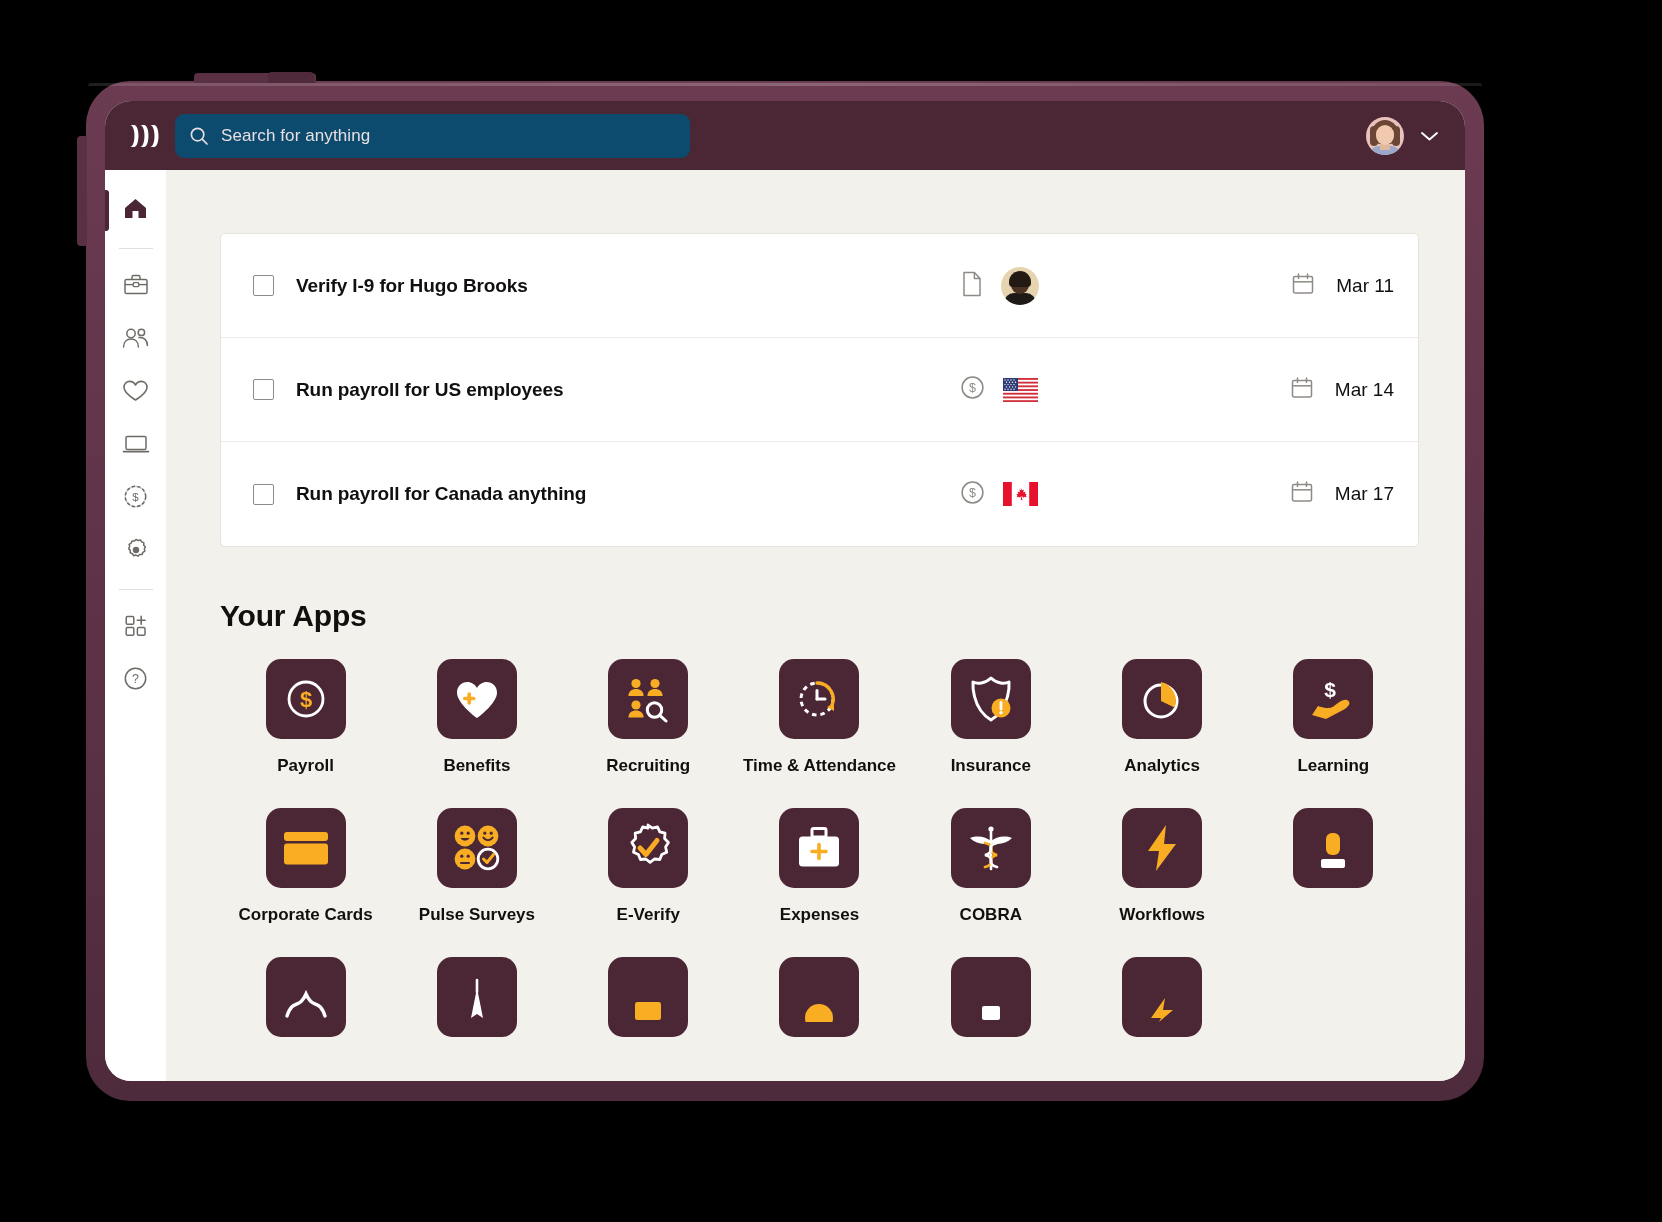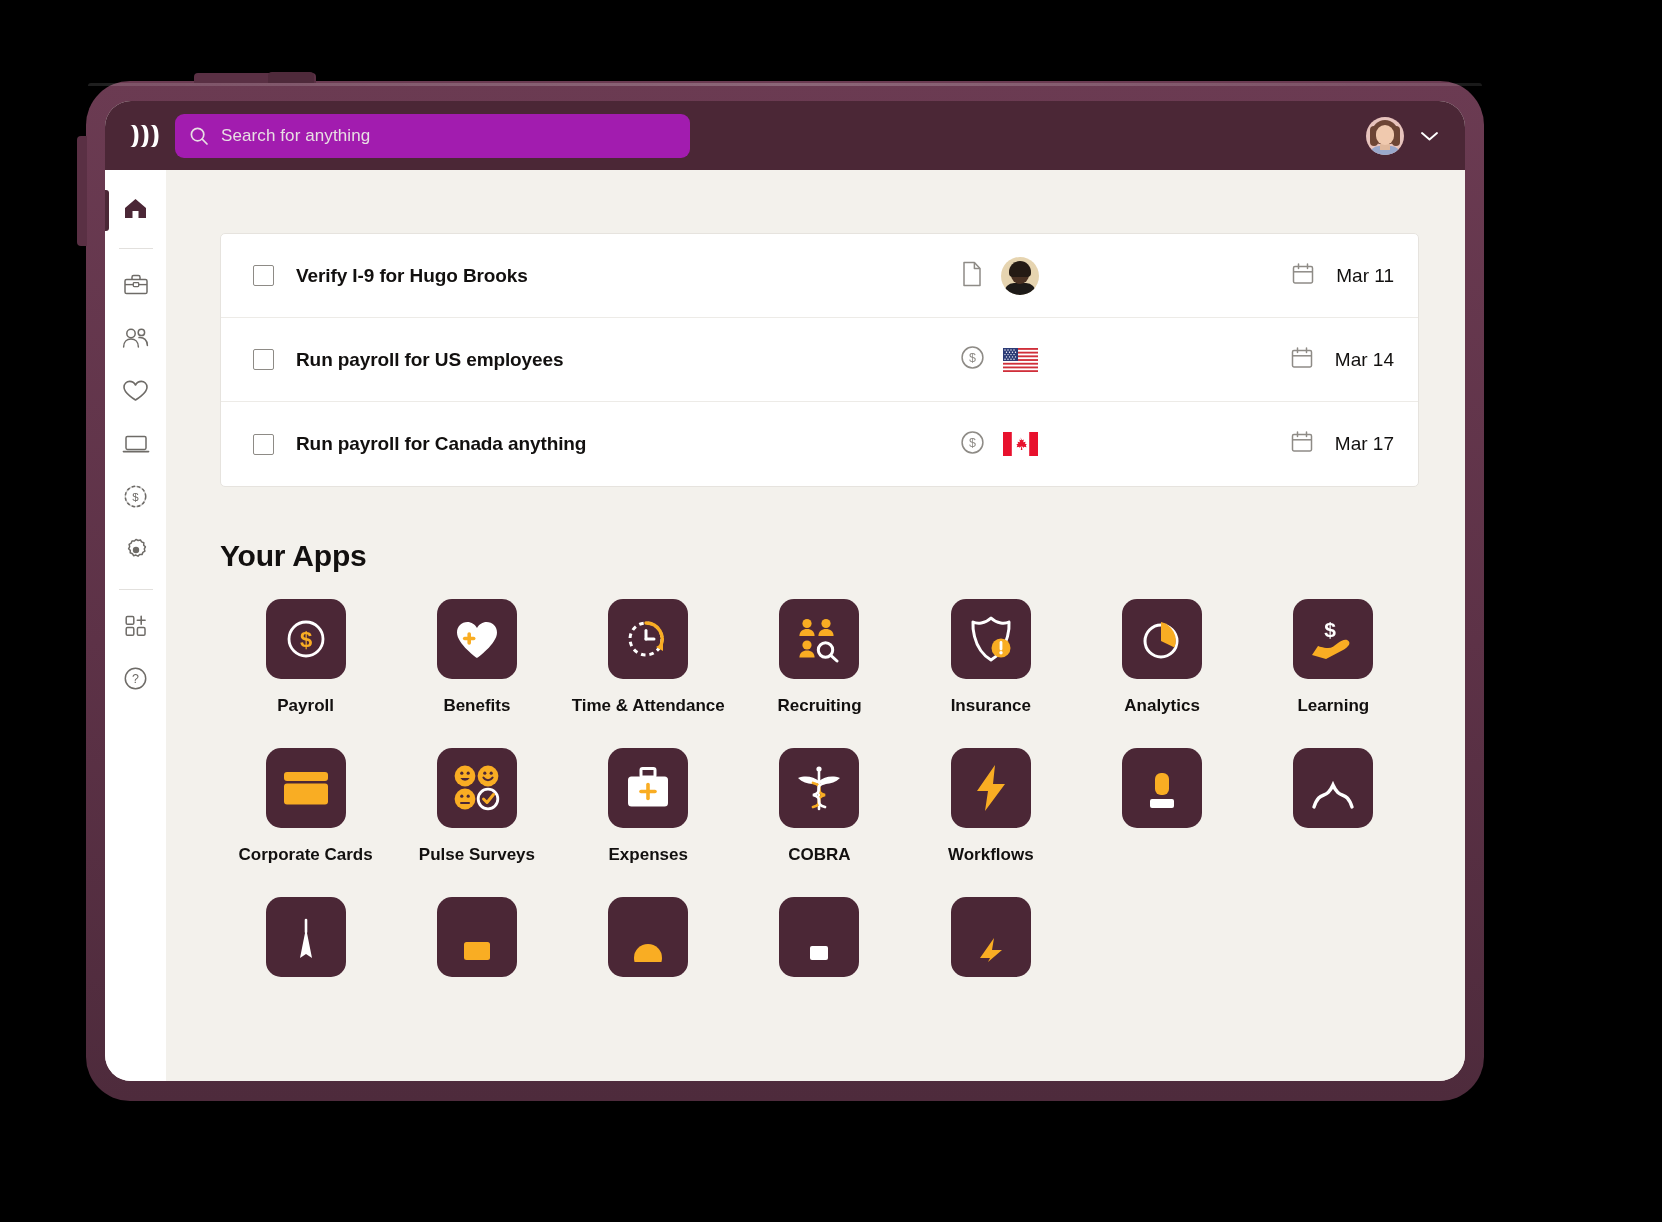--- a/index.html
+++ b/index.html
@@ -45,21 +45,21 @@
   }
 
   
   #topbar {
     position:absolute; left:0; top:0; width:100%; height:69px;
     background:#4b2736;
     display:flex; align-items:center; padding:0 26px 0 18px;
   }
   #brand-logo { width:40px; height:34px; display:flex; align-items:center; justify-content:center; margin-right:12px;}
   #search-bar {
-    flex:0 0 auto; width:515px; height:44px; background:#a21caf;
+    flex:0 0 auto; width:515px; height:44px; background:#0c4a6e;
     border-radius:9px; display:flex; align-items:center; padding:0 14px; gap:12px;
     cursor:text;
   }
   #search-bar .si { flex:0 0 auto; display:flex; }
   #search-input-text { color:#e8dfe3; font-size:17px; letter-spacing:.1px;}
   #topbar-right { margin-left:auto; display:flex; align-items:center; gap:16px; }
   #avatar {
     width:38px; height:38px; border-radius:50%; overflow:hidden;
     background:#e8c3bd; position:relative; cursor:pointer;
   }
@@ -94,21 +94,21 @@
   .section-head { display:flex; align-items:center; }
   .section-title { font-size:30px; font-weight:bold; color:#12100f; letter-spacing:-0.2px; }
   .head-actions { margin-left:auto; display:flex; align-items:center; gap:26px; }
   .head-actions .hbtn { cursor:pointer; display:flex; }
 
   
   #task-card {
     margin-top:23px; background:#ffffff; border:1px solid #e6e3de; border-radius:5px;
   }
   .task-row {
-    height:84px; display:flex; align-items:center; padding:0 24px 0 32px;
+    height:104px; display:flex; align-items:center; padding:0 24px 0 32px;
     border-bottom:1px solid #edebe7; cursor:pointer;
   }
   .task-row:last-child { border-bottom:none; }
   .task-check {
     width:21px; height:21px; border:1.6px solid #8e8b86; border-radius:2px;
     flex:0 0 auto; margin-right:22px; background:#fff; cursor:pointer;
   }
   .task-title { font-size:19px; font-weight:bold; color:#12100f; letter-spacing:-0.1px; }
   .task-meta { margin-left:auto; display:flex; align-items:center; }
   .task-icons { display:flex; align-items:center; gap:18px; width:330px; }
@@ -432,47 +432,47 @@
                 <path d="M24 42 C24 42 4 28 4 16.5 C4 10.5 8.6 6 14.4 6 C18.4 6 22 8.4 24 12 C26 8.4 29.6 6 33.6 6 C39.4 6 44 10.5 44 16.5 C44 28 24 42 24 42 Z" fill="#ffffff"></path>
                 <line x1="16.2" y1="18" x2="16.2" y2="27" stroke="#f9ad23" stroke-width="3.6" stroke-linecap="round"></line>
                 <line x1="11.7" y1="22.5" x2="20.7" y2="22.5" stroke="#f9ad23" stroke-width="3.6" stroke-linecap="round"></line>
               </svg>
             </div>
             <div class="app-label">Benefits</div>
           </div>
 
           <div class="app-tile">
             <div class="app-icon">
-              <svg width="52" height="52" viewBox="0 0 52 52">
-                <circle cx="24" cy="26" r="16" fill="none" stroke="#ffffff" stroke-width="3" stroke-dasharray="4.5 4"></circle>
-                <path d="M24 10 A16 16 0 0 1 38 34" fill="none" stroke="#f9ad23" stroke-width="3.4" stroke-linecap="round"></path>
-                <polygon points="41,30 41,38 34,34" fill="#f9ad23"></polygon>
-                <line x1="24" y1="26" x2="24" y2="17.5" stroke="#ffffff" stroke-width="3" stroke-linecap="round"></line>
-                <line x1="24" y1="26" x2="32" y2="26" stroke="#ffffff" stroke-width="3" stroke-linecap="round"></line>
-              </svg>
-            </div>
-            <div class="app-label">Time &amp; Attendance</div>
-          </div>
-
-          <div class="app-tile">
-            <div class="app-icon">
               <svg width="48" height="48" viewBox="0 0 48 48">
                 <g fill="#f9ad23">
                   <circle cx="12" cy="8.5" r="4.6"></circle>
                   <path d="M4.4 21 C4.4 16.4 7.8 14 12 14 C16.2 14 19.6 16.4 19.6 21 Z"></path>
                   <circle cx="31" cy="8.5" r="4.6"></circle>
                   <path d="M23.4 21 C23.4 16.4 26.8 14 31 14 C35.2 14 38.6 16.4 38.6 21 Z"></path>
                   <circle cx="12" cy="30" r="4.6"></circle>
                   <path d="M4.4 42.5 C4.4 37.9 7.8 35.5 12 35.5 C16.2 35.5 19.6 37.9 19.6 42.5 Z"></path>
                 </g>
                 <circle cx="30.5" cy="35" r="7.2" fill="none" stroke="#ffffff" stroke-width="3"></circle>
                 <line x1="35.8" y1="40.3" x2="42" y2="46" stroke="#ffffff" stroke-width="3" stroke-linecap="round"></line>
               </svg>
             </div>
             <div class="app-label">Recruiting</div>
+          </div>
+
+          <div class="app-tile">
+            <div class="app-icon">
+              <svg width="52" height="52" viewBox="0 0 52 52">
+                <circle cx="24" cy="26" r="16" fill="none" stroke="#ffffff" stroke-width="3" stroke-dasharray="4.5 4"></circle>
+                <path d="M24 10 A16 16 0 0 1 38 34" fill="none" stroke="#f9ad23" stroke-width="3.4" stroke-linecap="round"></path>
+                <polygon points="41,30 41,38 34,34" fill="#f9ad23"></polygon>
+                <line x1="24" y1="26" x2="24" y2="17.5" stroke="#ffffff" stroke-width="3" stroke-linecap="round"></line>
+                <line x1="24" y1="26" x2="32" y2="26" stroke="#ffffff" stroke-width="3" stroke-linecap="round"></line>
+              </svg>
+            </div>
+            <div class="app-label">Time &amp; Attendance</div>
           </div>
 
 
           <div class="app-tile">
             <div class="app-icon">
               <svg width="50" height="50" viewBox="0 0 50 50">
                 <path d="M25 4 C19 10 11 10 7 8 C7 8 5 34 25 46 C45 34 43 8 43 8 C39 10 31 10 25 4 Z" fill="none" stroke="#ffffff" stroke-width="3" stroke-linejoin="round"></path>
                 <circle cx="35" cy="34" r="9.5" fill="#f9ad23"></circle>
                 <line x1="35" y1="28.5" x2="35" y2="35" stroke="#ffffff" stroke-width="2.8" stroke-linecap="round"></line>
                 <circle cx="35" cy="38.8" r="1.7" fill="#ffffff"></circle>
@@ -526,20 +526,29 @@
                 <circle cx="9.8" cy="33.2" r="1.6" fill="#4b2736"></circle>
                   <circle cx="16.2" cy="33.2" r="1.6" fill="#4b2736"></circle>
                 <line x1="9" y1="40" x2="17" y2="40" stroke="#4b2736" stroke-width="2" stroke-linecap="round"></line>
                 <circle cx="36" cy="36" r="9.8" fill="none" stroke="#ffffff" stroke-width="2.8"></circle>
                 <polyline points="31.5,36 35,39.5 41.5,31.5" fill="none" stroke="#f9ad23" stroke-width="3" stroke-linecap="round" stroke-linejoin="round"></polyline>
               </svg>
             </div>
             <div class="app-label">Pulse Surveys</div>
           </div>
 
+          <div class="app-tile">
+            <div class="app-icon">
+              <svg width="52" height="52" viewBox="0 0 52 52">
+                <path d="M26 3 l4.3 3.2 5.2-1.3 2.3 4.9 5.2 1.4 -.4 5.4 3.8 3.8 -2.8 4.6 1.1 5.2 -4.9 2.3 -2 5 -5.4-.5 -4.3 3.3 -4.3-3.3 -5.4 .5 -2-5 -4.9-2.3 1.1-5.2 -2.8-4.6 3.8-3.8 -.4-5.4 5.2-1.4 2.3-4.9 5.2 1.3 Z" fill="none" stroke="#ffffff" stroke-width="2.8" stroke-linejoin="round"></path>
+                <polyline points="18,26 24,32.5 35,18.5" fill="none" stroke="#f9ad23" stroke-width="5" stroke-linecap="round" stroke-linejoin="round"></polyline>
+              </svg>
+            </div>
+            <div class="app-label">E-Verify</div>
+          </div>
 
           <div class="app-tile">
             <div class="app-icon">
               <svg width="48" height="44" viewBox="0 0 48 44">
                 <rect x="17" y="2.5" width="14" height="8.5" rx="1.6" fill="none" stroke="#ffffff" stroke-width="3"></rect>
                 <rect x="4" y="10.5" width="40" height="30" rx="3.5" fill="#ffffff"></rect>
                 <line x1="24" y1="18.5" x2="24" y2="32.5" stroke="#f9ad23" stroke-width="3.6" stroke-linecap="round"></line>
                 <line x1="17" y1="25.5" x2="31" y2="25.5" stroke="#f9ad23" stroke-width="3.6" stroke-linecap="round"></line>
               </svg>
             </div>

